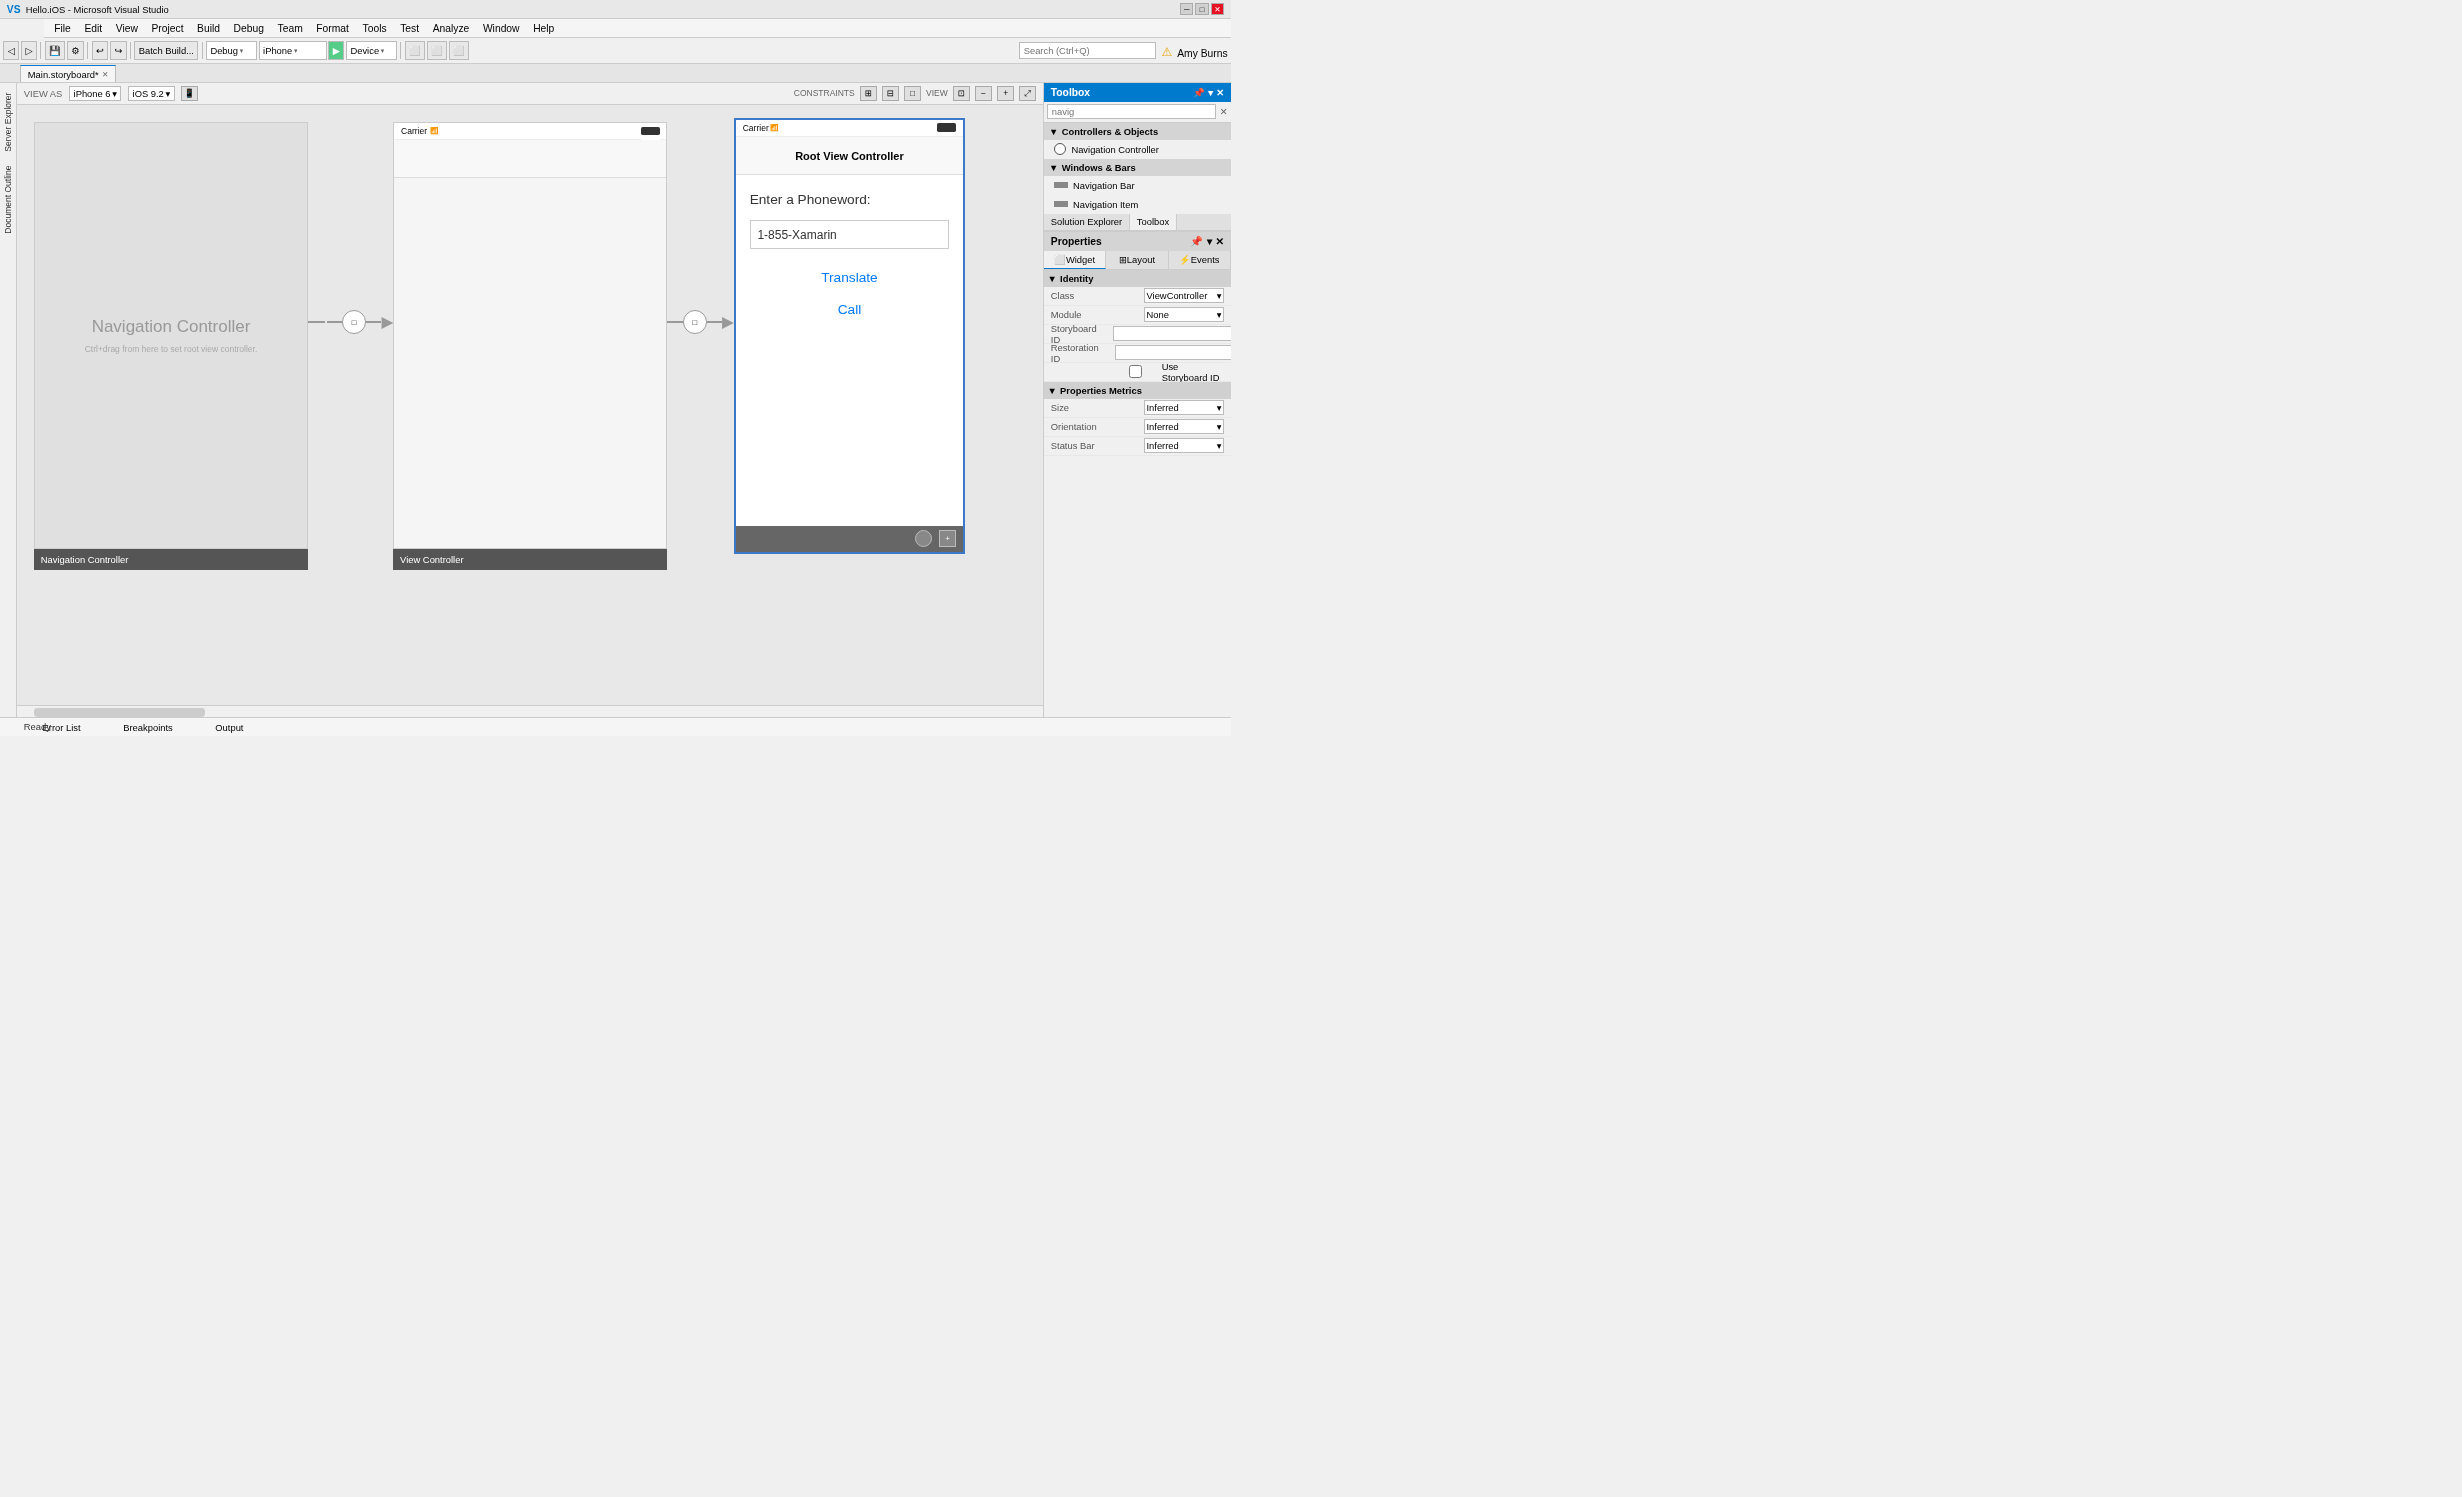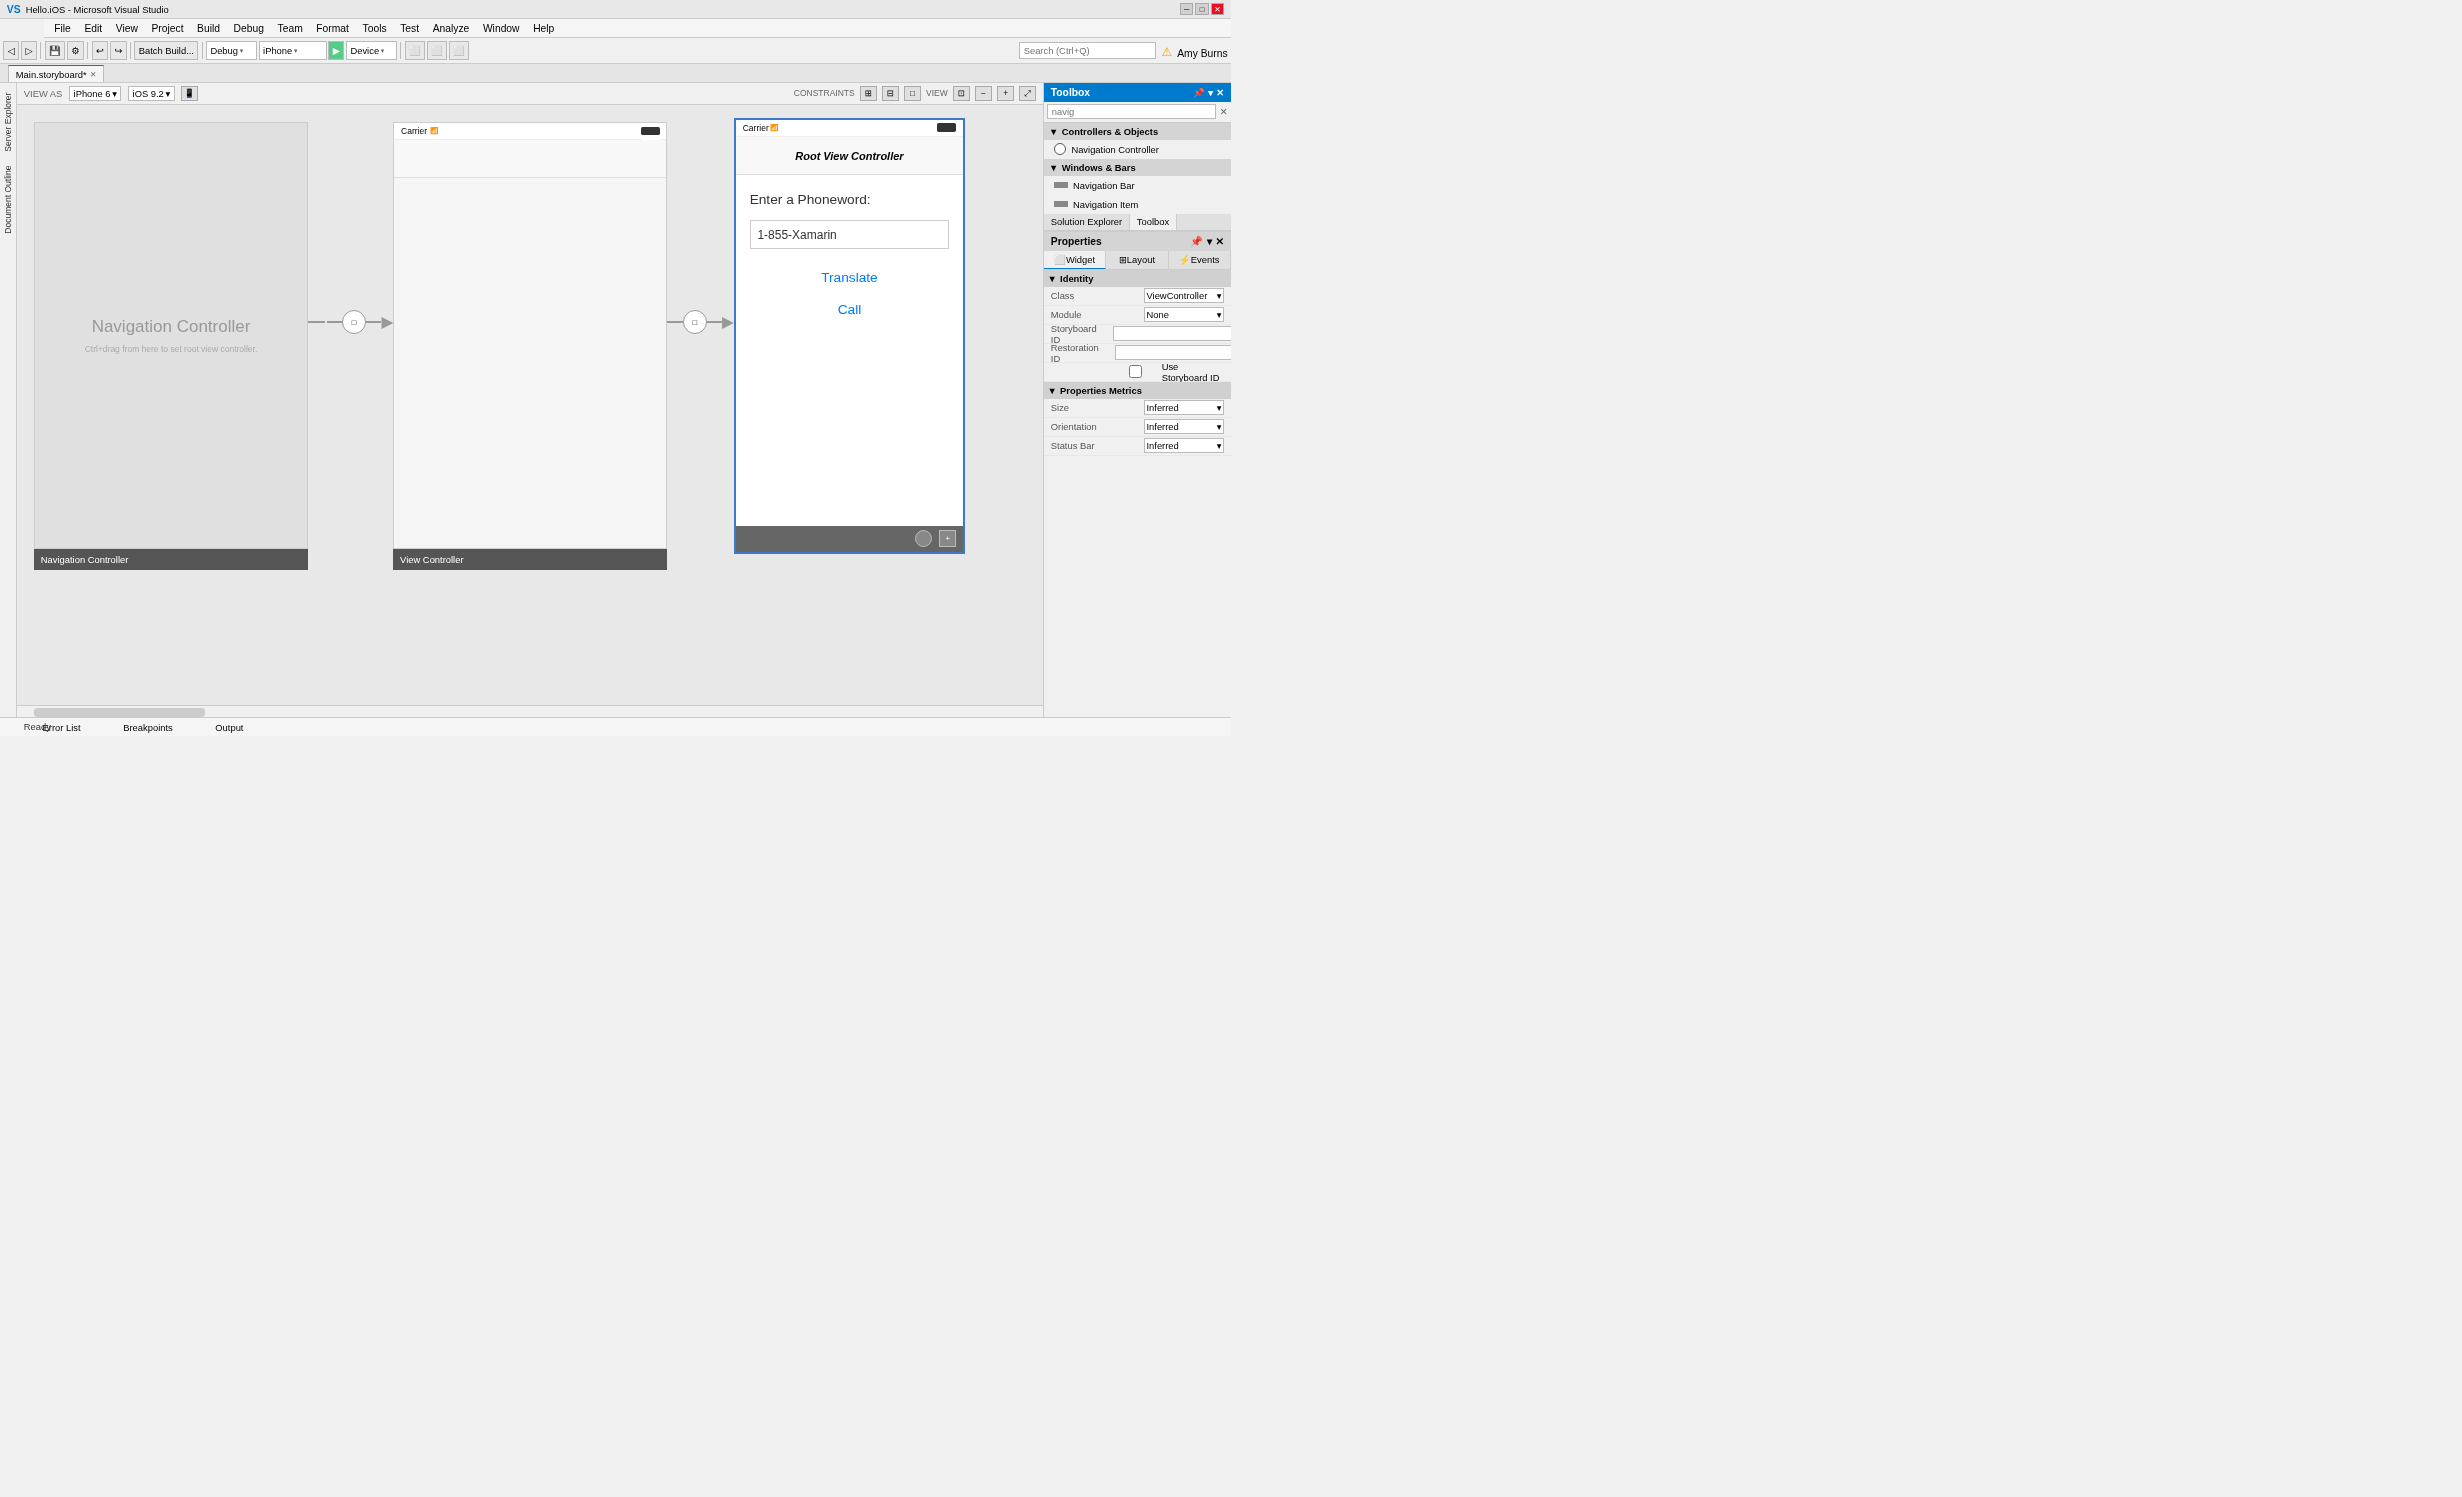--- a/index.html
+++ b/index.html
@@ -62,21 +62,21 @@
     .toolbar-right { margin-left: auto; display: flex; align-items: flex-end; gap: 5.1px; font-size: 10.3px; }
     .warning-icon { color: #e8a000; font-size: 12px; }
 
     
     #tab-bar {
       height: 19px;
       background: #e5e5e5;
       display: flex;
       align-items: flex-end;
       border-bottom: 0.9px solid #ccc;
-      padding-left: 8px;
+      padding-left: 20px;
     }
     .tab {
       height: 17px; padding: 0 6.8px; background: #ddd;
       border: 0.9px solid #bbb; border-bottom: none;
       cursor: pointer; font-size: 9.4px; display: flex; align-items: center; gap: 3.4px;
       margin-right: 1.7px;
     }
     .tab.active { background: #f5f5f5; border-top: 1.7px solid #007acc; }
     .tab-close { font-size: 7.7px; cursor: pointer; color: #666; }
 
@@ -675,21 +675,21 @@
           <div class="root-vc">
 
             <div class="root-vc-status">
               <span>Carrier</span>
               <span class="wifi-icon" style="font-size:6.8px; margin-left:1.7px;">📶</span>
               <div style="flex:1;"></div>
               <div style="width:19px; height:8.5px; background:#333; border-radius:1.7px;"></div>
             </div>
 
             <div class="root-vc-nav">
-              <div style="height:38px; display:flex; align-items:center; justify-content:center; font-size:11px; font-weight:600;font-style:italic;">
+              <div style="height:38px; display:flex; align-items:center; justify-content:center; font-size:11px; font-weight:600;">
                 <span>Root View Controller</span>
               </div>
             </div>
 
             <div class="root-vc-content">
               <div class="phoneword-label">Enter a Phoneword:</div>
               <input class="phoneword-input" type="text" value="1-855-Xamarin" style="">
               <button class="translate-btn">Translate</button>
               <button class="call-btn">Call</button>
             </div>

